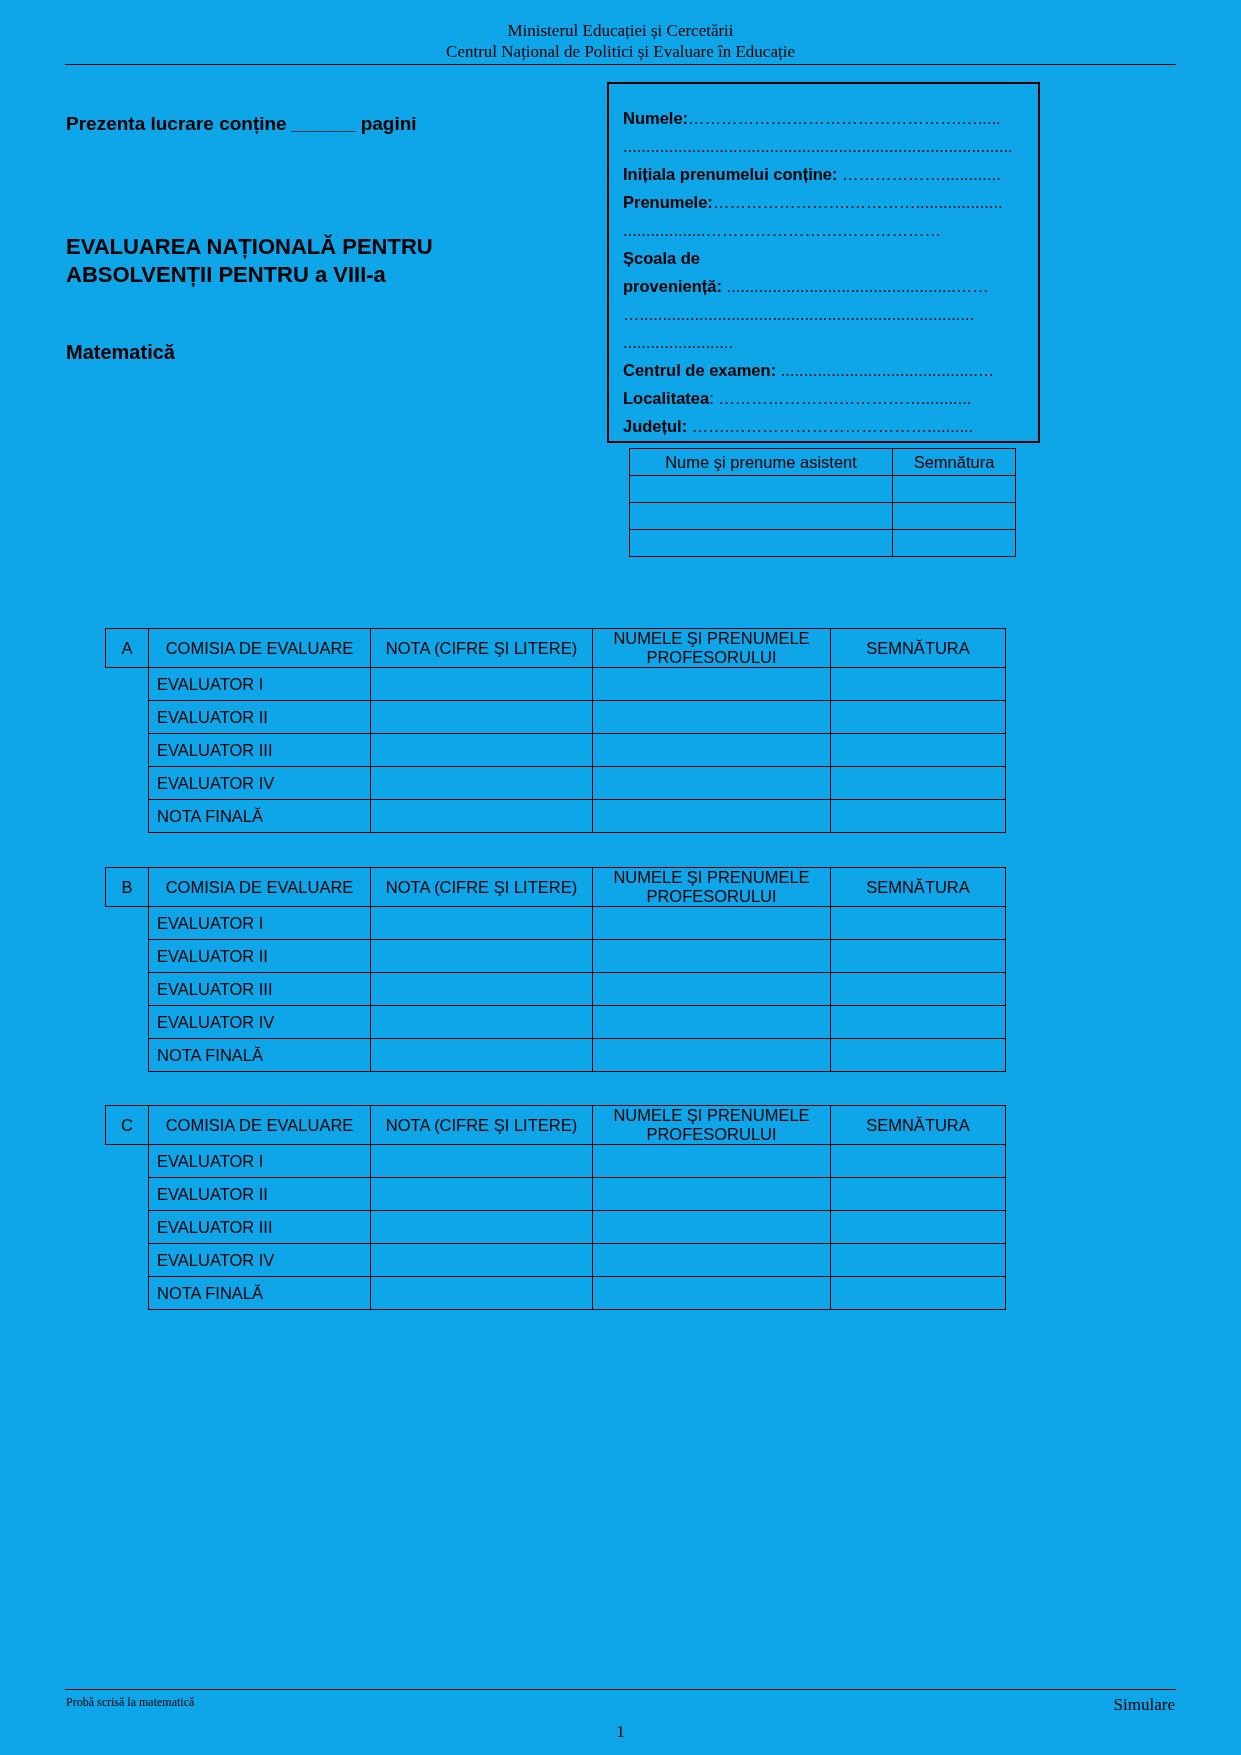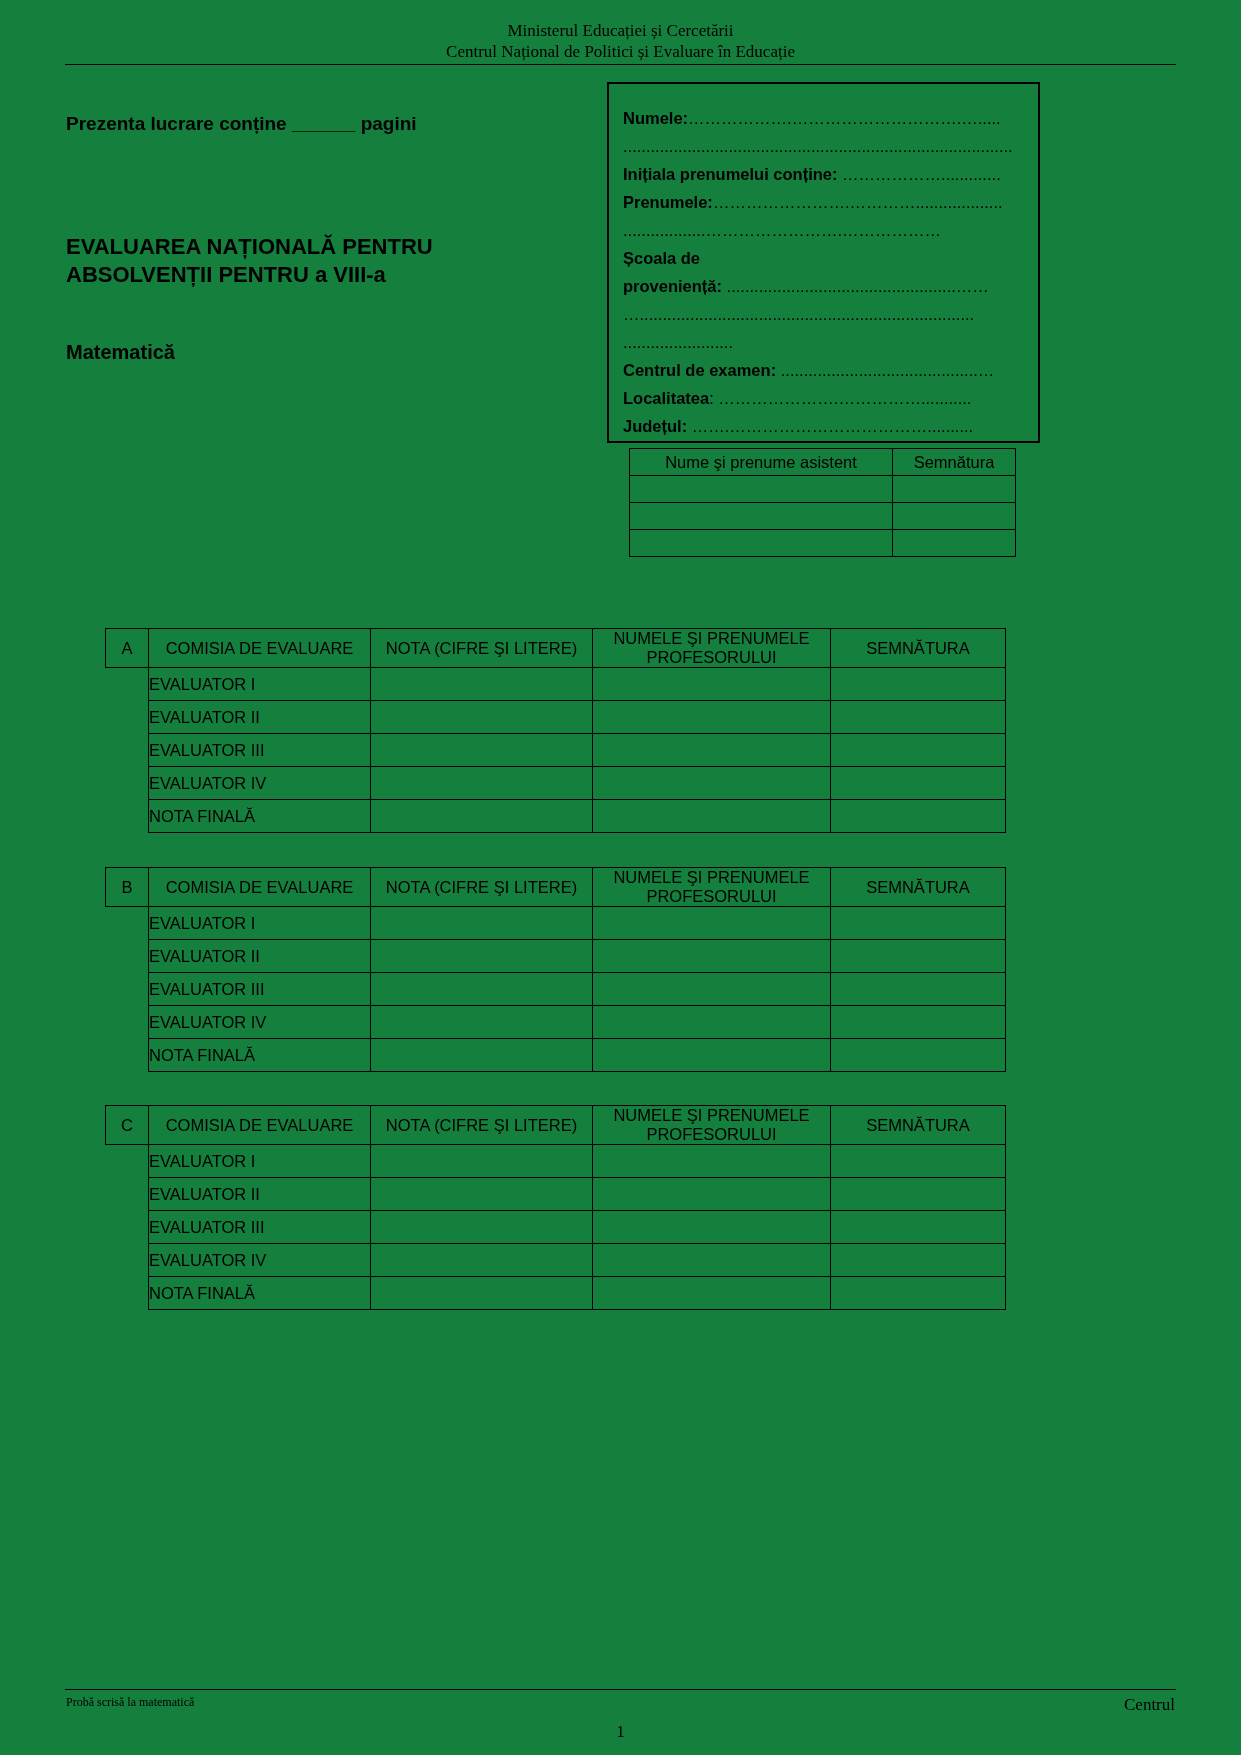--- a/index.html
+++ b/index.html
@@ -1,19 +1,19 @@
 <!DOCTYPE html>
 <html><head>
 <meta charset="utf-8">
 <style>
   * { margin:0; padding:0; box-sizing:border-box; }
   html,body { background:#e8e8e8; }
   .page {
     position:relative; width:1241px; height:1755px; margin:0 auto;
-    background:#15803d; color:#000;
+    background:#0ea5e9; color:#000;
     font-family:"Liberation Sans", sans-serif;
     overflow:hidden;
   }
   
   .doc-header {
     position:absolute; top:20px; left:0; width:100%;
     text-align:center; font-family:"Liberation Serif", serif;
     font-size:17px; line-height:21px;
   }
   .header-rule {
@@ -62,21 +62,21 @@
   .eval col.c0 { width:43px; }
   .eval col.c1 { width:222px; }
   .eval col.c2 { width:222px; }
   .eval col.c3 { width:238px; }
   .eval col.c4 { width:175px; }
   .eval th, .eval td { border:1.6px solid #000; }
   .eval thead tr { height:38px; }
   .eval thead th { text-align:center; font-weight:normal; line-height:19px; padding:0 4px; }
   .eval tbody tr { height:33px; }
   .eval td.blank-first { border:none; }
-  .eval td.label { text-align:left; }
+  .eval td.label { text-align:left; padding-left:8px; }
   
   .footer-rule {
     position:absolute; top:1689px; left:65px; width:1111px;
     border-top:1.6px solid #000;
   }
   .footer-left {
     position:absolute; top:1695px; left:66px;
     font-family:"Liberation Serif", serif; font-size:12px;
   }
   .footer-right {
@@ -316,16 +316,16 @@
           <td class="label">NOTA FINALĂ</td>
           <td></td>
           <td></td>
           <td></td>
         </tr>
     </tbody>
   </table>
 
   <div class="footer-rule"></div>
   <div class="footer-left">Probă scrisă la matematică</div>
-  <div class="footer-right">Centrul</div>
+  <div class="footer-right">Simulare</div>
   <div class="footer-page">1</div>
 
 </div>
 
 </body></html>

